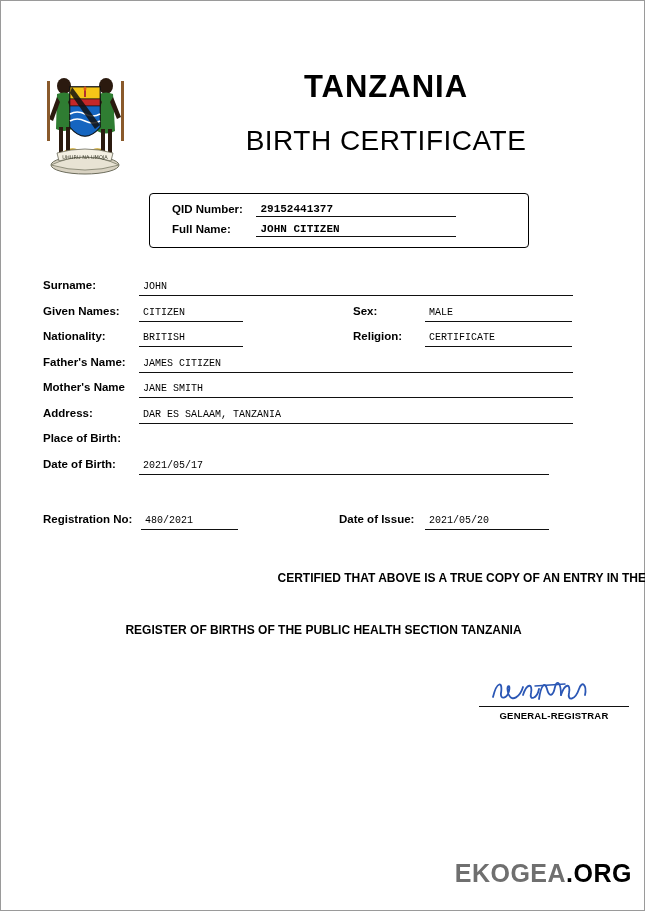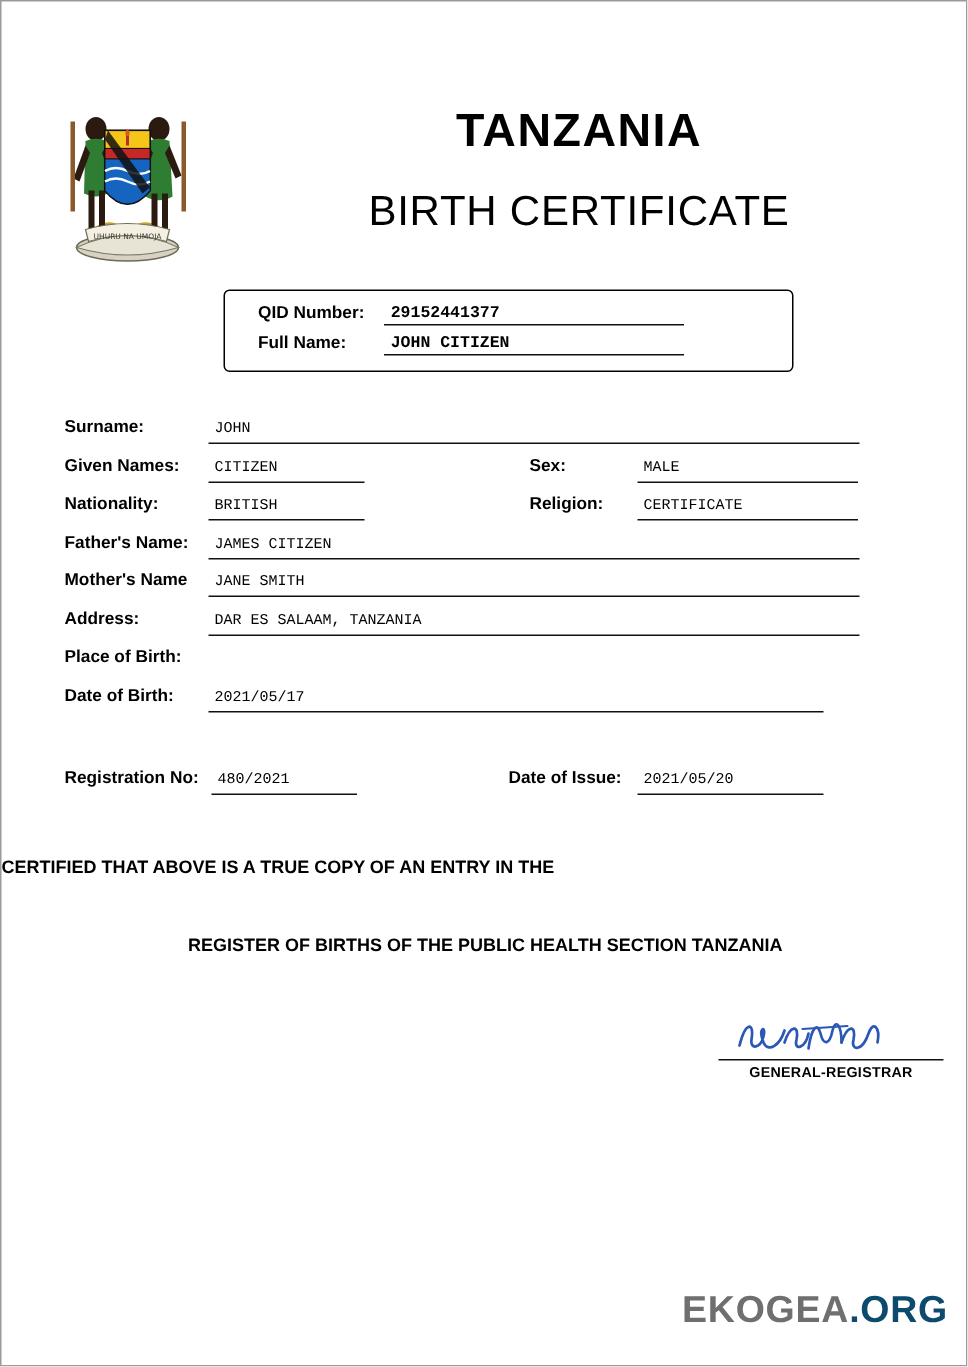--- a/index.html
+++ b/index.html
@@ -184,21 +184,21 @@
     line-height: 15px;
     box-sizing: border-box;
   }
 
   
   .cert1 {
     position: absolute;
     left: 0;
     top: 570px;
     width: 645px;
-    text-align: left;
+    text-align: right;
     font-size: 12px;
     font-weight: bold;
   }
   .cert2 {
     position: absolute;
     left: 0;
     top: 622px;
     width: 645px;
     text-align: center;
     font-size: 12px;
@@ -232,21 +232,21 @@
   
   .watermark {
     position: absolute;
     right: 12px;
     bottom: 22px;
     font-size: 25px;
     font-weight: bold;
     color: #6f6f6f;
     letter-spacing: 0.5px;
   }
-  .watermark .org { color: #0c4a6e; }
+  .watermark .org { color: #000000; }
 </style>
 </head>
 <body>
 
 <div class="page">
 
   <div class="header">
 
     <div class="emblem">
       <svg viewBox="0 0 96 120" width="96" height="120">

